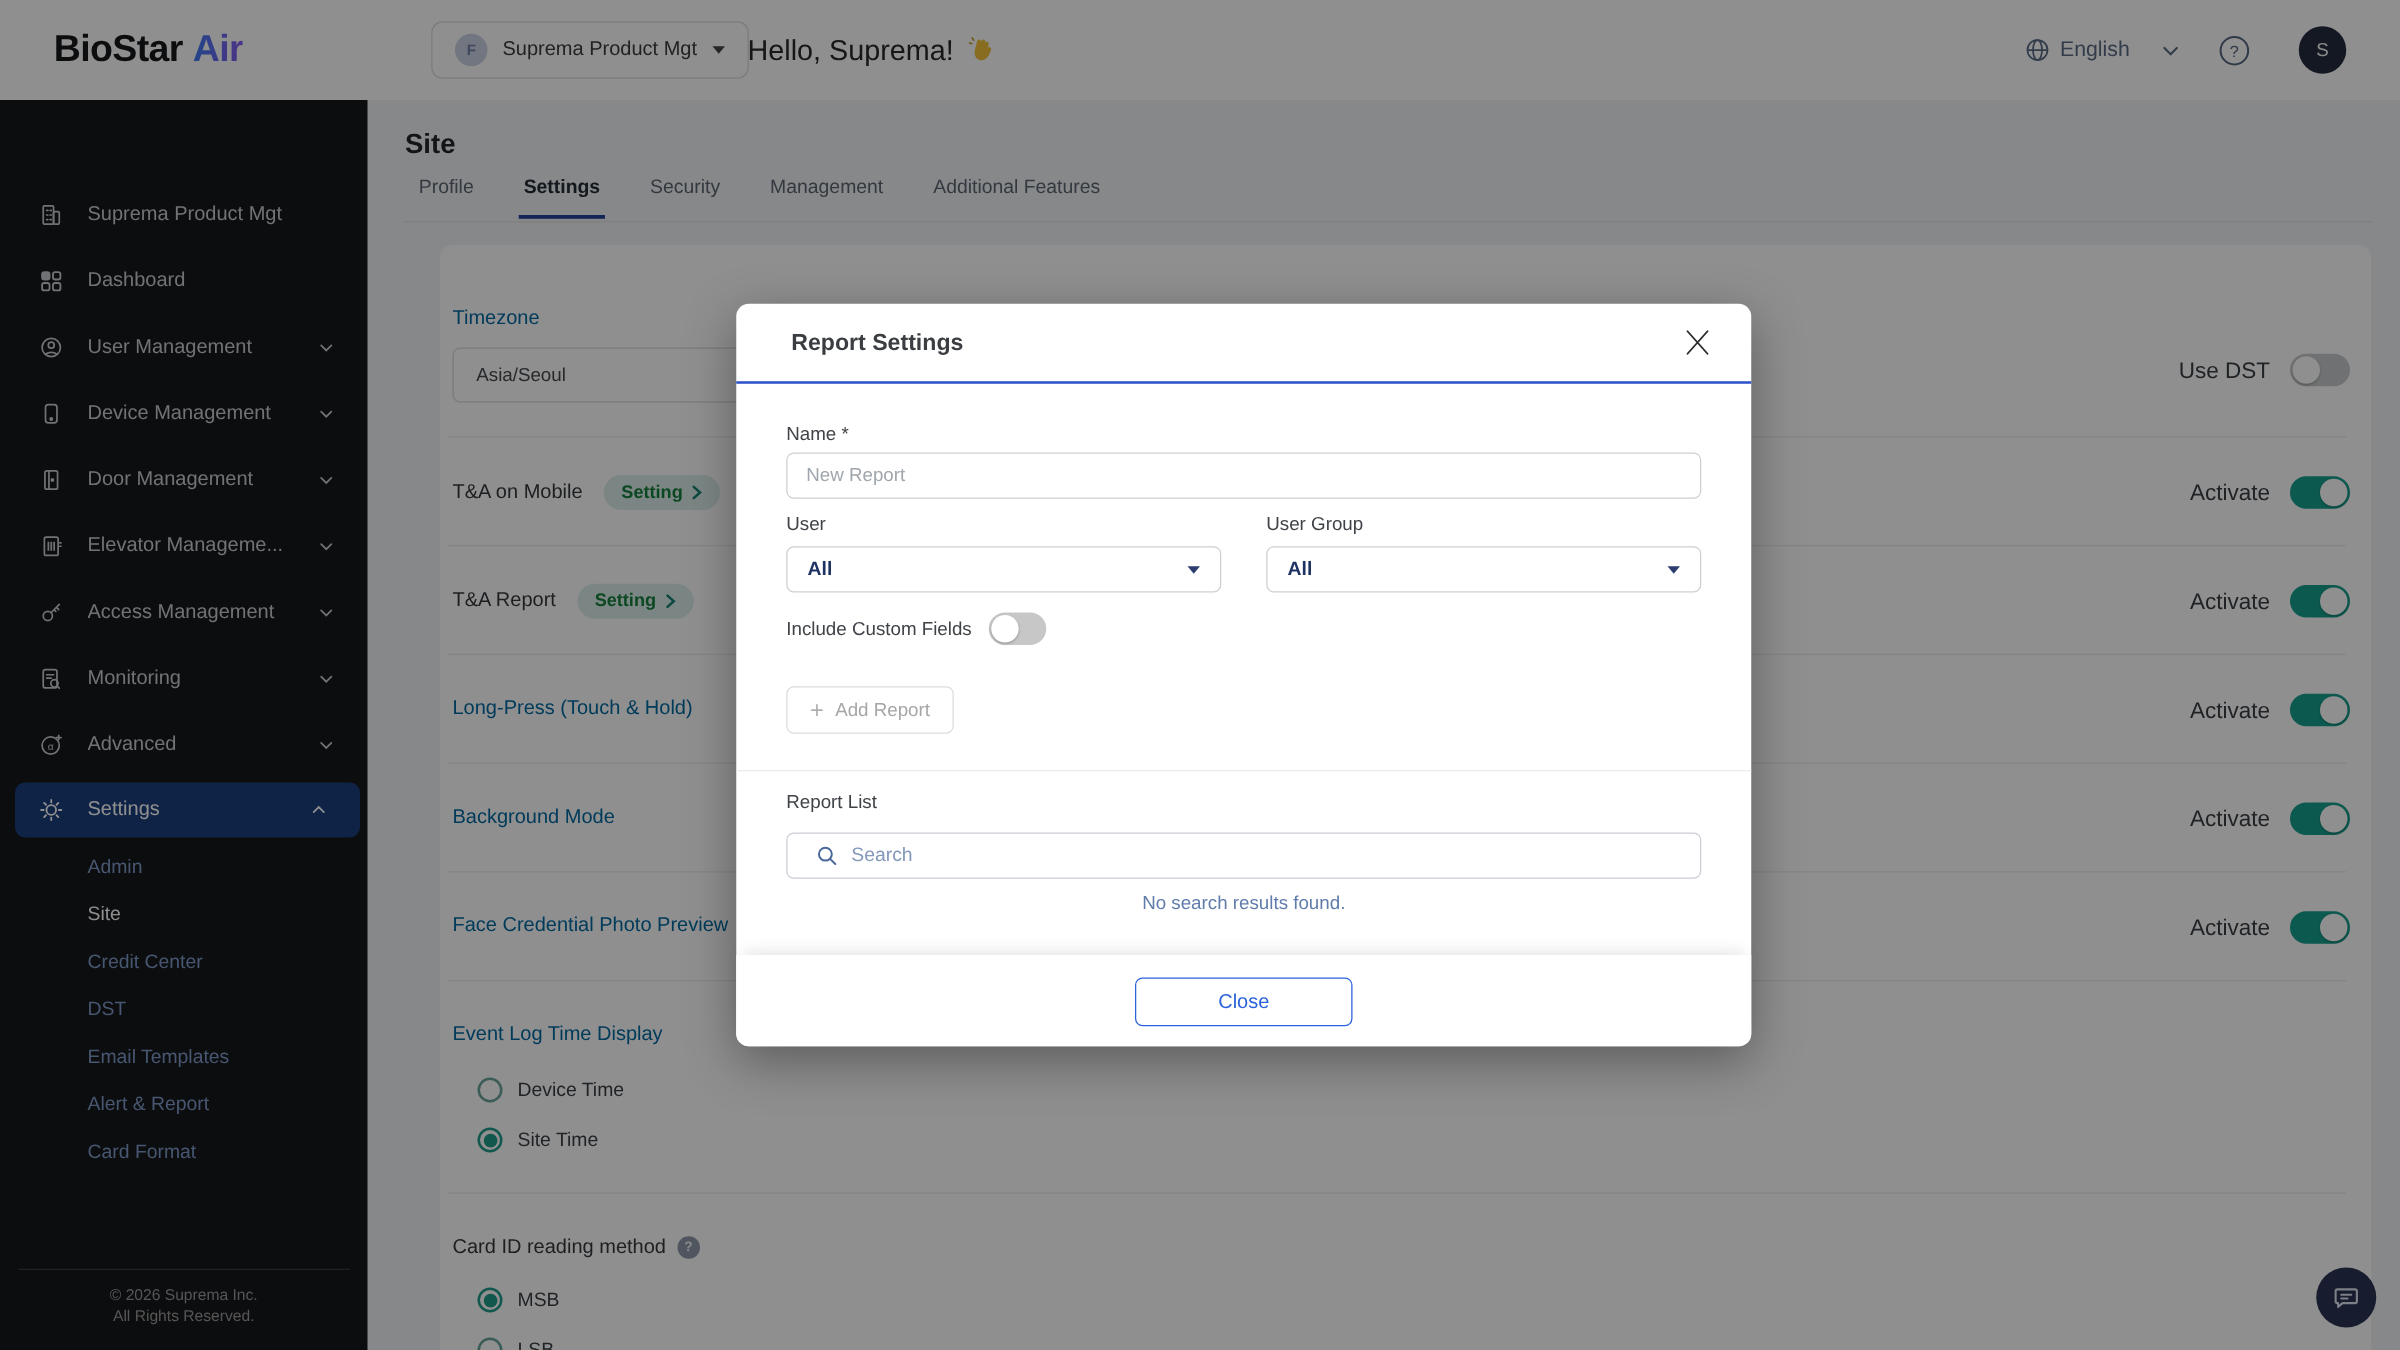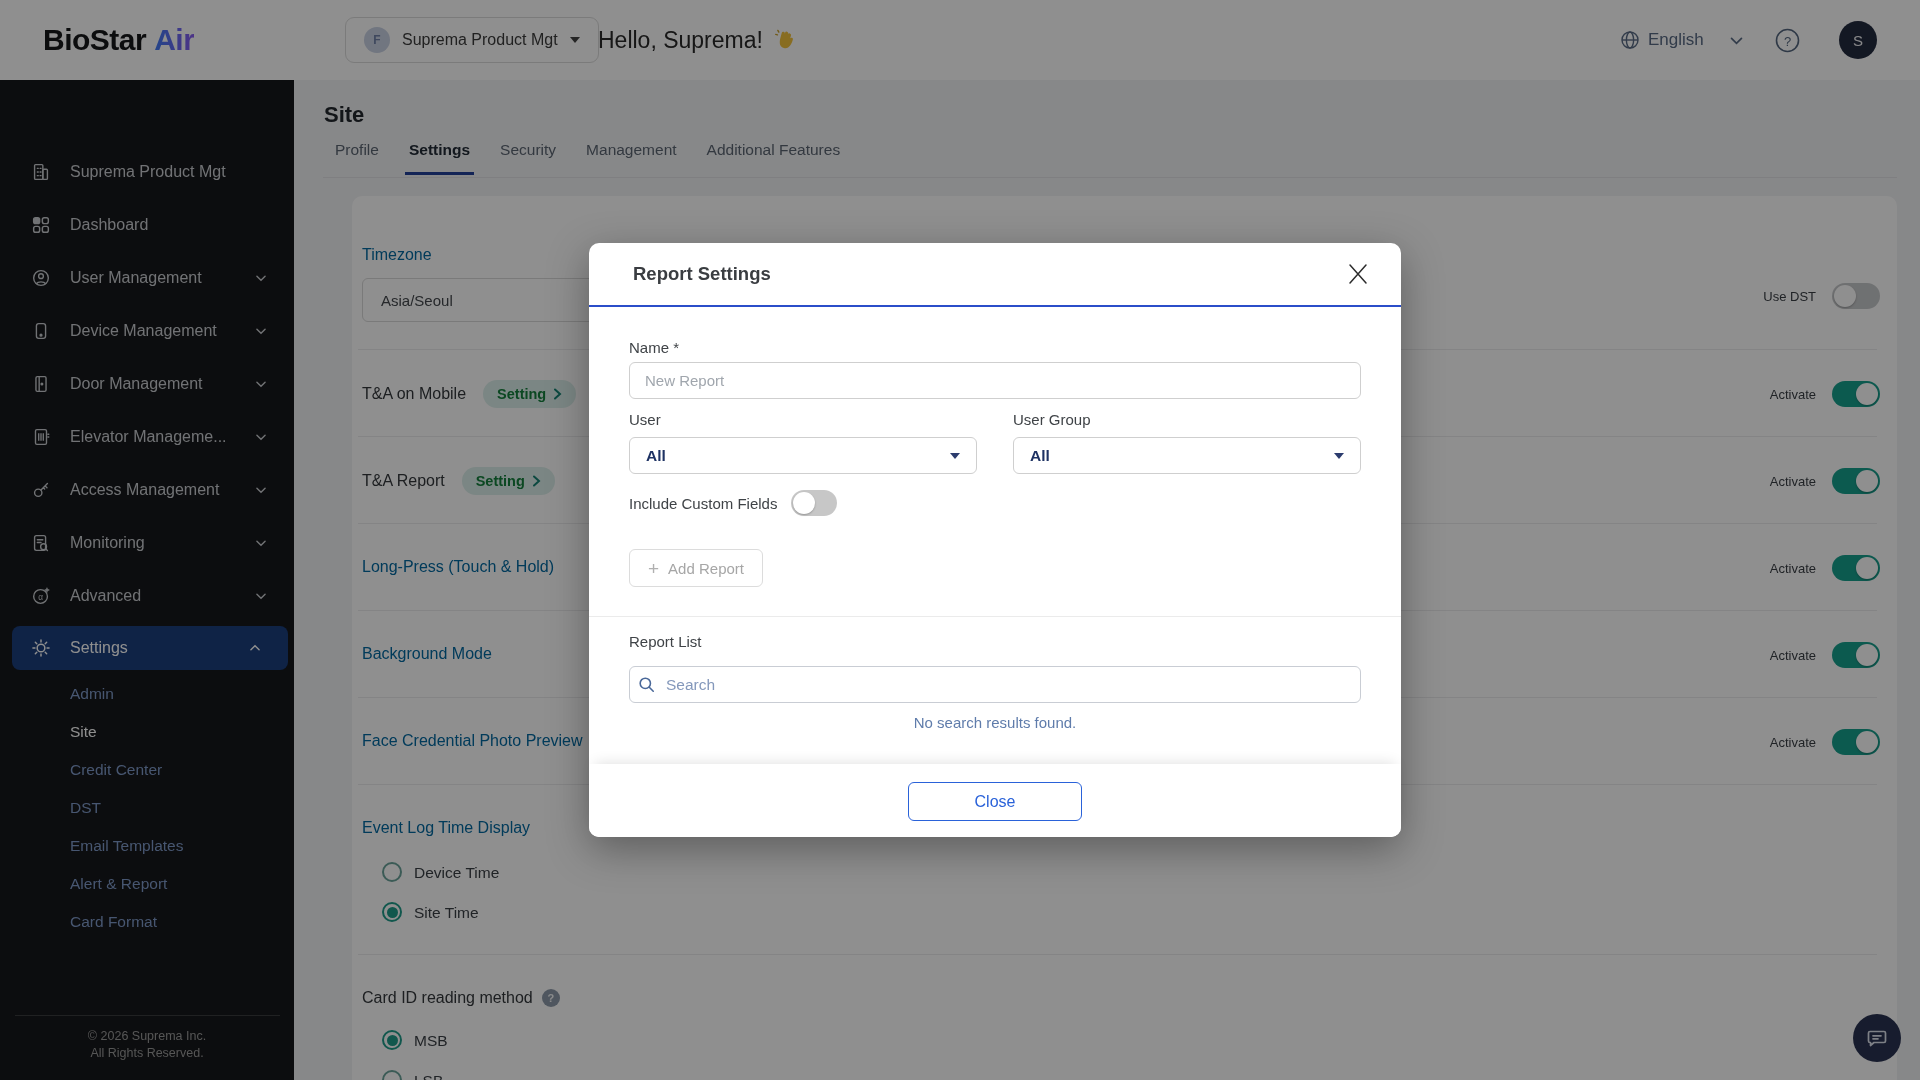--- a/index.html
+++ b/index.html
@@ -29,31 +29,31 @@
   .nav-item.active{left:12px;width:276px;border-radius:8px;background:#1b3f7e;color:#ffffff;}
   .nav-item.active svg.nav-ic{margin-left:18px;}
   .sub-item{position:absolute;left:70px;height:30px;display:flex;align-items:center;font-size:15.5px;color:#7f9ac9;cursor:pointer;}
   .sub-item.current{color:#ffffff;}
   .side-divider{position:absolute;left:15px;right:14px;top:1015px;height:1px;background:#3a3b3e;}
   .copyright{position:absolute;left:0;top:1028px;width:294px;text-align:center;font-size:12.5px;line-height:17px;color:#9a9a9a;}
 
   
   .content{position:absolute;left:294px;top:80px;right:0;bottom:0;background:#f1f2f4;z-index:1;}
   .page-title{position:absolute;left:30px;top:22px;font-size:22px;font-weight:600;color:#23282e;}
-  .tabs{position:absolute;left:37px;top:55px;display:flex;gap:22px;}
+  .tabs{position:absolute;left:37px;top:55px;display:flex;gap:32px;}
   .tab{font-size:15.5px;color:#5c6673;padding:6px 4px 13px 4px;cursor:pointer;}
   .tab.active{color:#222b36;font-weight:700;border-bottom:3px solid #22409a;}
   .tab-line{position:absolute;left:29px;right:23px;top:97px;height:1px;background:#e2e3e7;}
   .card{position:absolute;left:58px;top:116px;right:23px;bottom:-12px;background:#ffffff;border-radius:10px 10px 0 0;}
   .r-label{position:absolute;left:10px;font-size:16px;color:#0369a1;white-space:nowrap;}
   .h-label{position:absolute;left:10px;font-size:16px;color:#34383c;white-space:nowrap;display:flex;align-items:center;gap:9px;}
   .divider{position:absolute;left:6px;right:20px;height:1px;background:#ececee;}
   .tz-select{position:absolute;left:10px;top:82px;width:560px;height:44px;border:1px solid #d9d9d9;border-radius:6px;display:flex;align-items:center;padding:0 18px;font-size:15px;color:#44484d;cursor:pointer;background:#fff;}
   .row-right{position:absolute;right:17px;display:flex;align-items:center;gap:16px;}
-  .row-right .rr-label{font-size:13px;color:#3a3f45;}
+  .row-right .rr-label{font-size:18px;color:#3a3f45;}
   .toggle{position:relative;width:48px;height:26px;border-radius:13px;background:#c7c9cb;cursor:pointer;flex:0 0 auto;}
   .toggle .knob{position:absolute;top:2px;left:2px;width:22px;height:22px;border-radius:50%;background:#ffffff;box-shadow:0 1px 2px rgba(0,0,0,0.25);}
   .toggle.on{background:#17a08e;}
   .toggle.on .knob{left:auto;right:2px;}
   .badge{display:inline-flex;align-items:center;gap:7px;height:28px;padding:0 14px;border-radius:14px;background:#dcefeb;color:#15803d;font-size:14.5px;font-weight:600;cursor:pointer;}
   .row-left{position:absolute;left:10px;display:flex;align-items:center;gap:17px;}
   .row-left .r-text{font-size:16px;color:#34383c;white-space:nowrap;}
   .radio-row{position:absolute;left:10px;display:flex;align-items:flex-end;gap:12px;cursor:pointer;margin-left:20px;}
   .radio{width:20px;height:20px;border-radius:50%;border:2px solid #6aa29a;position:relative;flex:0 0 auro;}
   .radio.sel{border-color:#1f9c8a;}
@@ -73,21 +73,21 @@
   .m-input{position:absolute;height:37px;border:1px solid #cfcfcf;border-radius:6px;font-size:15px;color:#333;padding:0 15px;outline:none;width:732px;left:40px;}
   .m-input::placeholder{color:#a0a6ad;}
   .m-select{position:absolute;height:37px;width:348px;border:1px solid #cfcfcf;border-radius:6px;display:flex;align-items:center;padding:0 16px;font-size:15.5px;color:#1e3263;font-weight:600;cursor:pointer;justify-content:space-between;background:#fff;}
   .m-select .caret-down{border-top-color:#2c3c6e;}
   .icf{position:absolute;left:40px;top:247px;display:flex;align-items:center;gap:14px;}
   .m-toggle{position:relative;width:46px;height:26px;border-radius:13px;background:#c7c7c7;cursor:pointer;}
   .m-toggle .knob{position:absolute;top:2px;left:2px;width:22px;height:22px;border-radius:50%;background:#fff;box-shadow:0 1px 2px rgba(0,0,0,0.25);}
   .add-report{position:absolute;left:40px;top:306px;height:38px;padding:0 18px;border:1px solid #dcdcdc;border-radius:6px;background:#fff;display:flex;align-items:center;gap:9px;font-size:15px;color:#a6a6a6;cursor:pointer;}
   .add-report .plus{font-size:19px;color:#b0b0b0;line-height:1;}
   .m-divider{position:absolute;left:0;right:0;top:373px;height:1px;background:#ebebeb;}
-  .search-wrap{position:absolute;left:40px;right:40px;top:423px;height:37px;border:1px solid #c9cdd4;border-radius:6px;display:flex;align-items:center;padding:0 7px;gap:8px;background:#fff;}
+  .search-wrap{position:absolute;left:40px;right:40px;top:423px;height:37px;border:1px solid #c9cdd4;border-radius:6px;display:flex;align-items:center;padding:0 22px;gap:8px;background:#fff;}
   .search-wrap input{border:none;outline:none;flex:1;font-size:15.5px;color:#334;background:transparent;}
   .search-wrap input::placeholder{color:#8498bb;}
   .empty-text{position:absolute;left:0;right:0;top:471px;text-align:center;font-size:15px;color:#5f7cab;}
   .modal-footer{position:absolute;left:0;right:0;bottom:0;height:73px;background:#fff;border-radius:0 0 10px 10px;box-shadow:0 -7px 14px -6px rgba(0,0,0,0.12);}
   .close-btn{position:absolute;left:50%;transform:translateX(-50%);top:18px;width:174px;height:39px;background:#fff;border:1.5px solid #2a62d9;border-radius:6px;color:#2a62d9;font-size:16px;cursor:pointer;}
 </style>
 </head>
 <body>
 
 <div class="screen">

